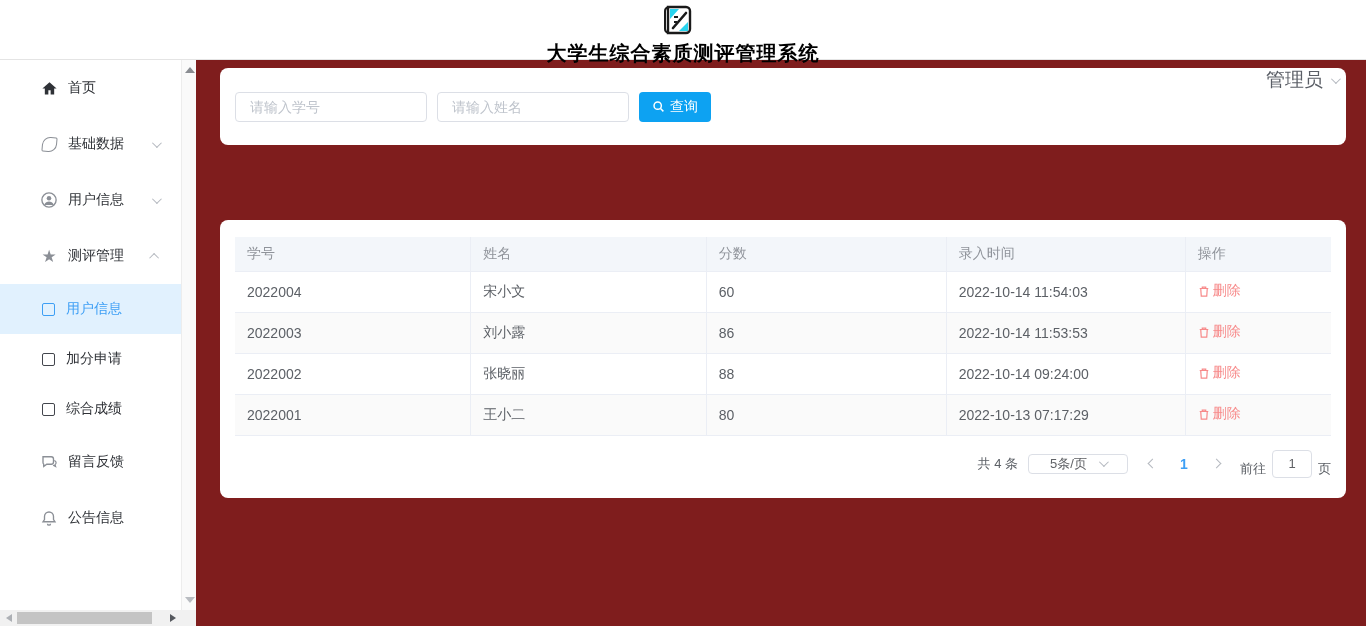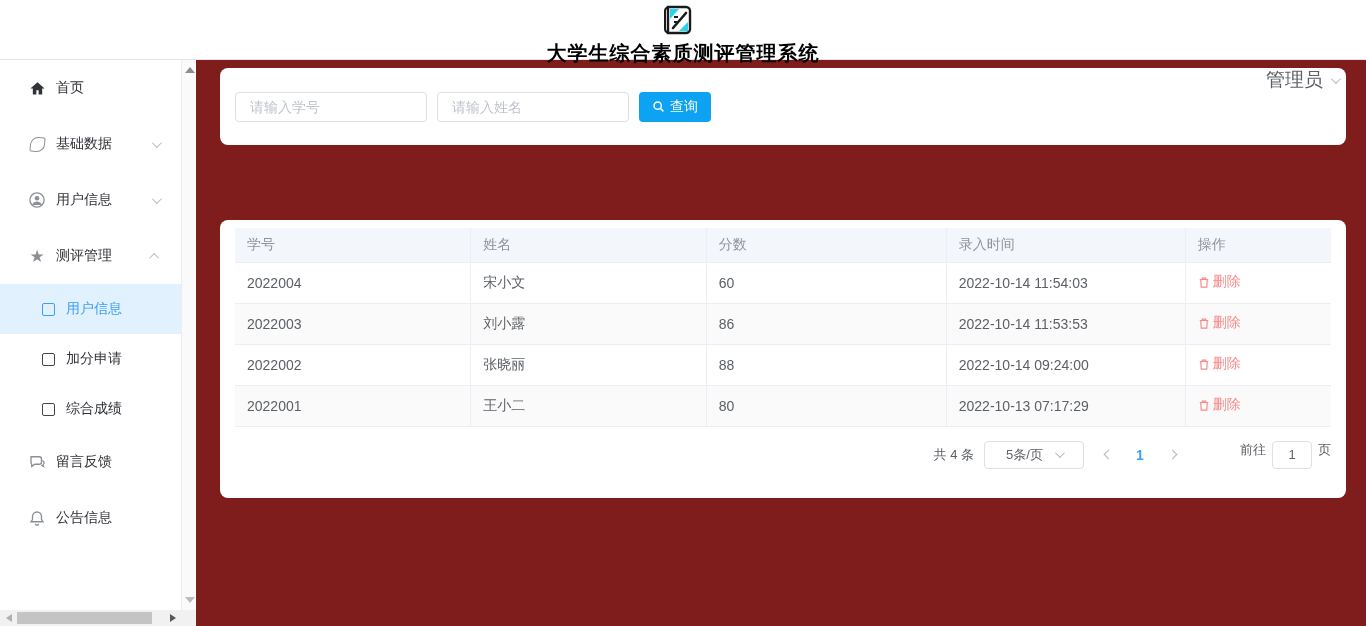--- a/index.html
+++ b/index.html
@@ -20,21 +20,21 @@
   .chev.down { transform:rotate(45deg) translateY(-2px); }
   .chev.up   { transform:rotate(-135deg) translateY(-2px); }
   .chev.left { transform:rotate(135deg); }
   .chev.right{ transform:rotate(-45deg); }
 
   
   .side-wrap { position:absolute; top:60px; left:0; width:196px; bottom:0;
     background:#fff; }
   .menu { position:absolute; top:0; left:0; width:181px; bottom:16px;
     background:#fff; overflow:hidden; }
-  .mi { height:56px; display:flex; align-items:center; padding-left:28px;
+  .mi { height:56px; display:flex; align-items:center; padding-left:40px;
     color:#2f3237; font-size:14px; cursor:pointer; position:relative; }
   .mi .ic { width:18px; height:18px; margin-right:10px; flex:none;
     display:flex; align-items:center; justify-content:center; color:#8b8f96; }
   .mi .arrow { position:absolute; right:22px; }
   .sub { height:50px; display:flex; align-items:center; padding-left:42px;
     color:#2f3237; font-size:14px; cursor:pointer; }
   .sub .sq { width:13px; height:13px; border:1.5px solid #43464d;
     border-radius:2px; margin-right:11px; flex:none; }
   .sub.active { background:#e1f1fe; color:#3d9ff5; }
   .sub.active .sq { border-color:#3d9ff5; }
@@ -65,45 +65,45 @@
   .search-card { top:8px; height:77px; display:flex; align-items:center;
     padding:0 15px; gap:10px; }
   .inp { width:192px; height:30px; border:1px solid #dcdfe6; border-radius:4px;
     padding:0 14px; font-size:14px; color:#606266; background:#fff; outline:none;
     font-family:inherit; }
   .inp::placeholder { color:#bfc4cc; }
   .btn-query { width:72px; height:30px; background:#0da2f2; border:none;
     border-radius:4px; color:#fff; font-size:14px; display:flex; align-items:center;
     justify-content:center; gap:5px; cursor:pointer; font-family:inherit; }
 
-  .table-card { top:160px; height:278px; padding:8px 15px 0 15px; }
+  .table-card { top:160px; height:278px; padding:17px 15px 0 15px; }
   table { width:100%; border-collapse:collapse; table-layout:fixed; font-size:14px; }
   col.c1{width:21.5%} col.c2{width:21.5%} col.c3{width:21.9%} col.c4{width:21.8%} col.c5{width:13.3%}
   thead th { background:#f3f6fa; color:#8f939a; font-weight:normal; text-align:left;
     height:34px; padding:0 12px; border:1px solid #ebeef5; border-top:none; }
   thead th:first-child{ border-left:none; } thead th:last-child{ border-right:none; }
   tbody td { height:41px; padding:0 12px; color:#5c6066; border:1px solid #ebeef5;
     border-top:none; }
   tbody td:first-child{ border-left:none; } tbody td:last-child{ border-right:none; }
   tbody tr:nth-child(even) td { background:#fafafa; }
   .del { color:#f78989; display:inline-flex; align-items:center; gap:3px;
     font-size:14px; cursor:pointer; }
 
   .pager { display:flex; align-items:center; justify-content:flex-end;
     margin-top:14px; gap:10px; color:#5c6066; font-size:13px; }
-  .psize { width:100px; height:28px; border:1px solid #dcdfe6; border-radius:4px;
+  .psize { width:100px; height:20px; border:1px solid #dcdfe6; border-radius:4px;
     display:flex; align-items:center; justify-content:center; gap:12px;
     color:#606266; cursor:pointer; }
   .pnav { display:flex; align-items:center; gap:4px; }
   .pbtn { width:28px; height:28px; display:flex; align-items:center;
     justify-content:center; cursor:pointer; }
   .pnum { width:28px; height:28px; display:flex; align-items:center;
     justify-content:center; color:#3d9ff5; font-weight:bold; font-size:14px;
     cursor:pointer; }
-  .goto { display:flex; align-items:flex-start; gap:6px;margin-left:44px; }
+  .goto { display:flex; align-items:flex-end; gap:6px; }
   .goto input { width:40px; height:28px; border:1px solid #dcdfe6; border-radius:4px;
     text-align:center; font-size:13px; color:#606266; outline:none; font-family:inherit; }
 
   .leaf { width:15px; height:15px; border:1.6px solid #8b8f96;
     border-radius:55% 10% 55% 10%; transform:rotate(5deg); }
   svg { display:block; }
 </style>
 </head>
 <body>
 

